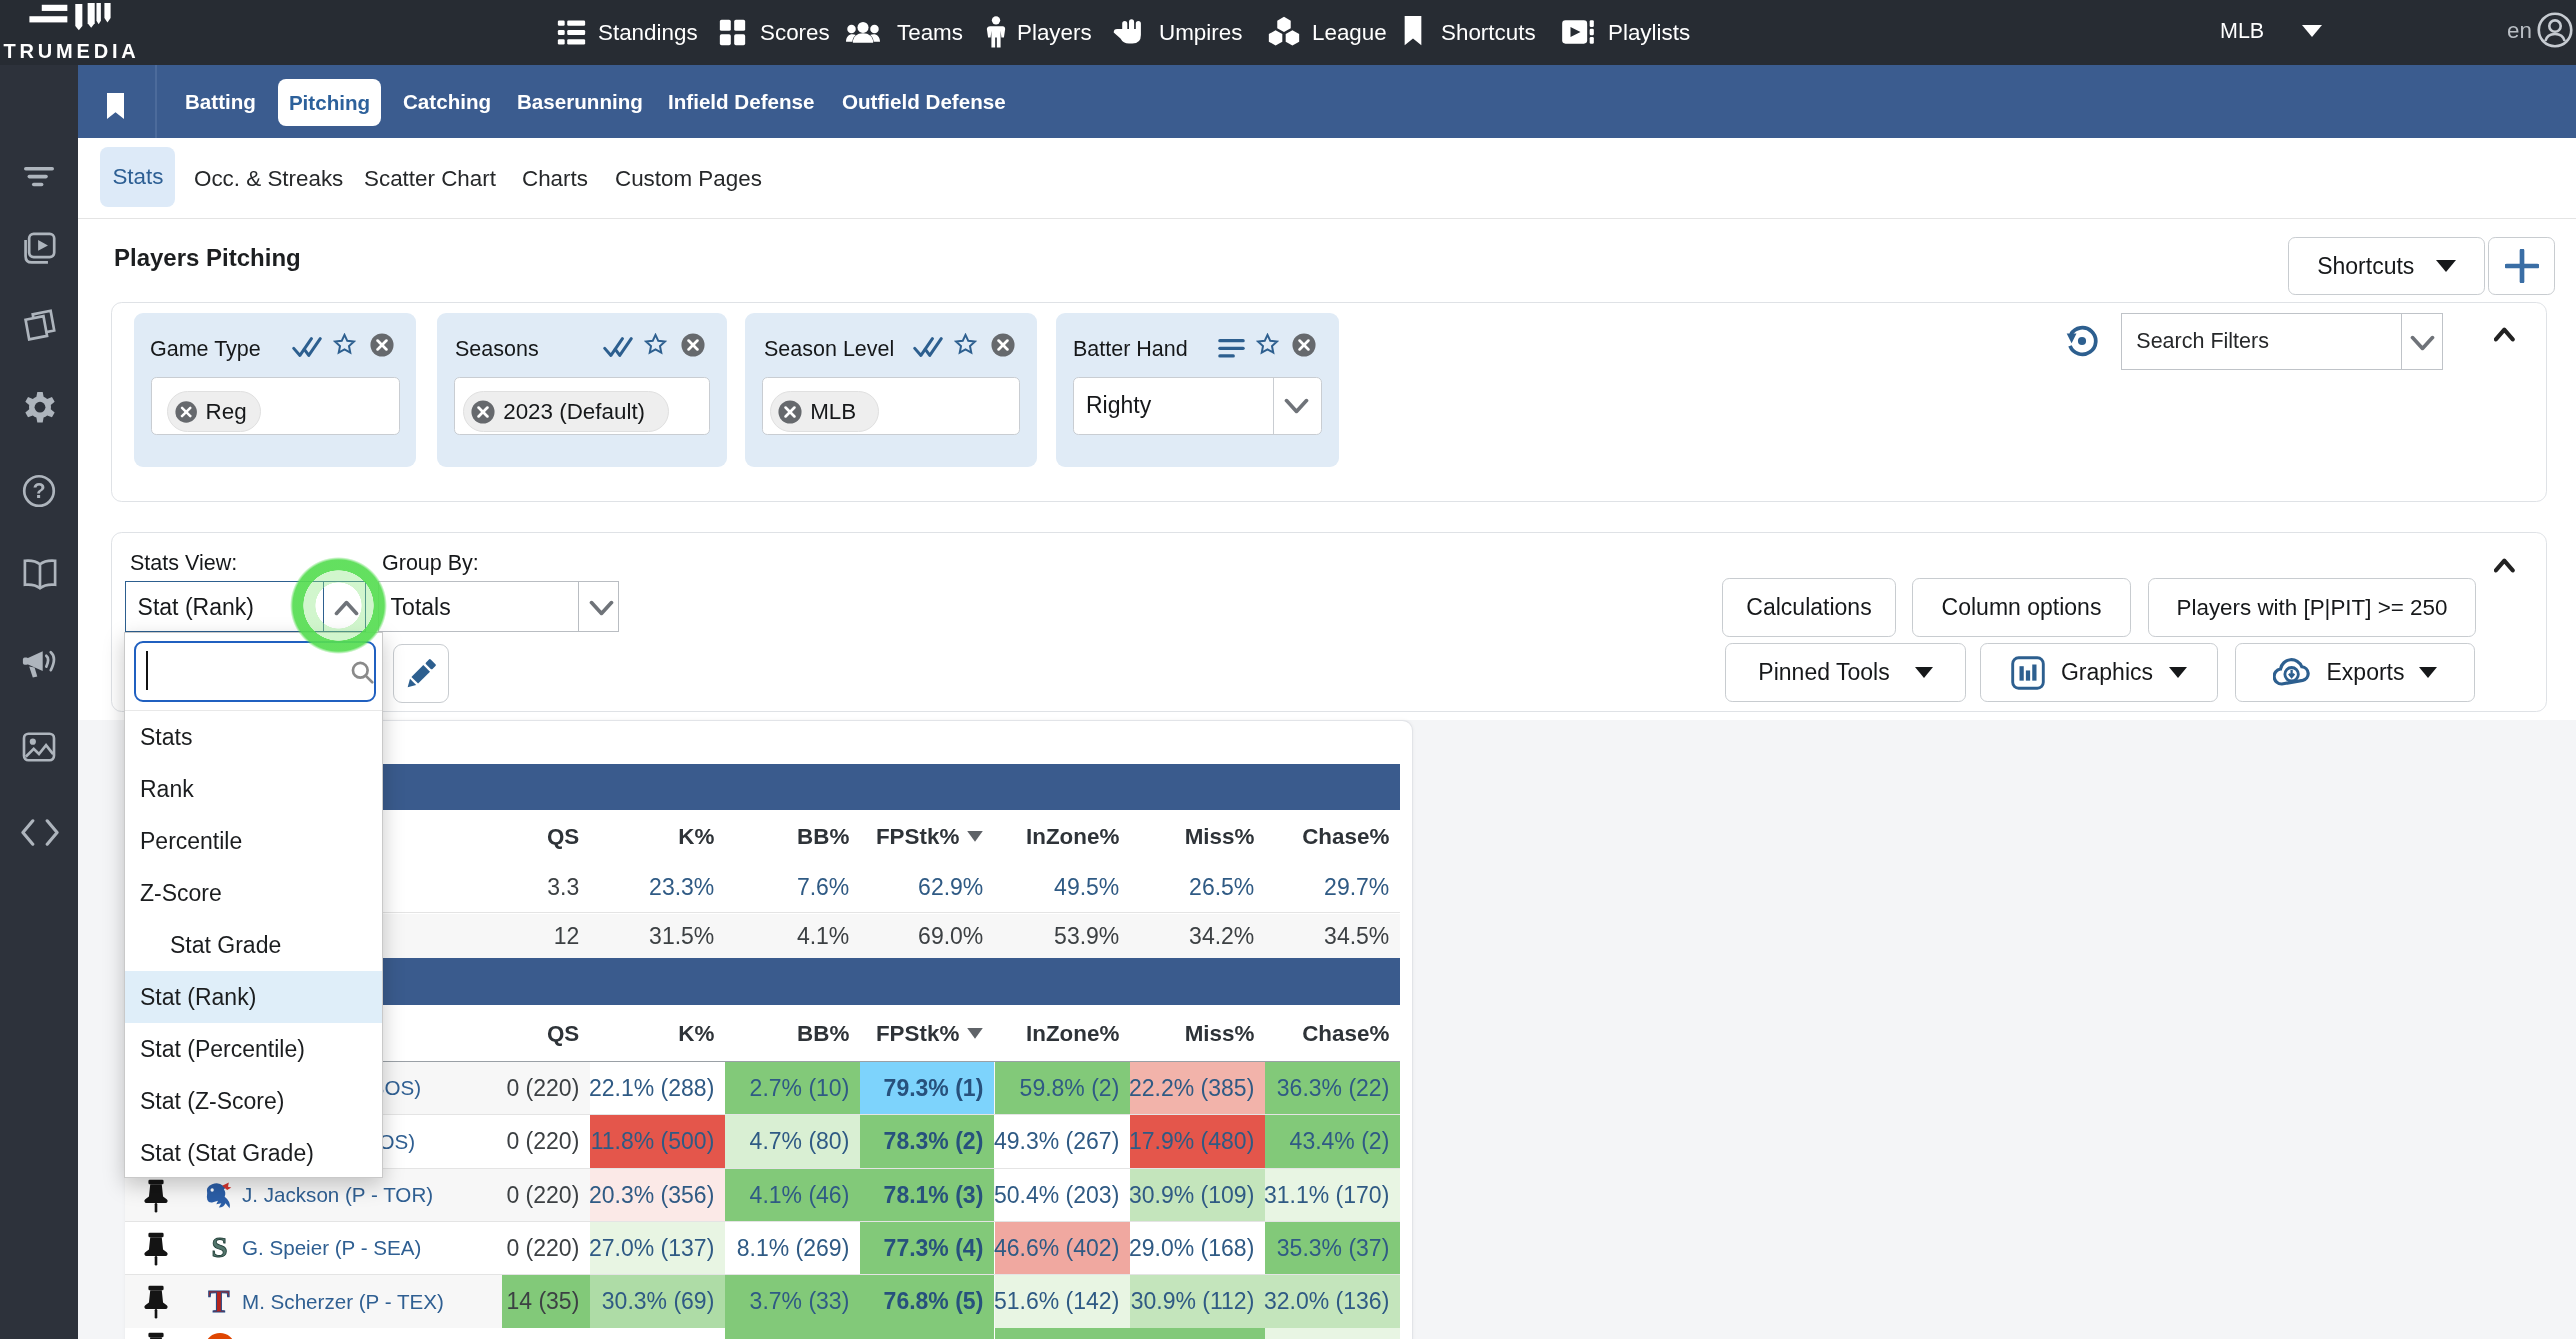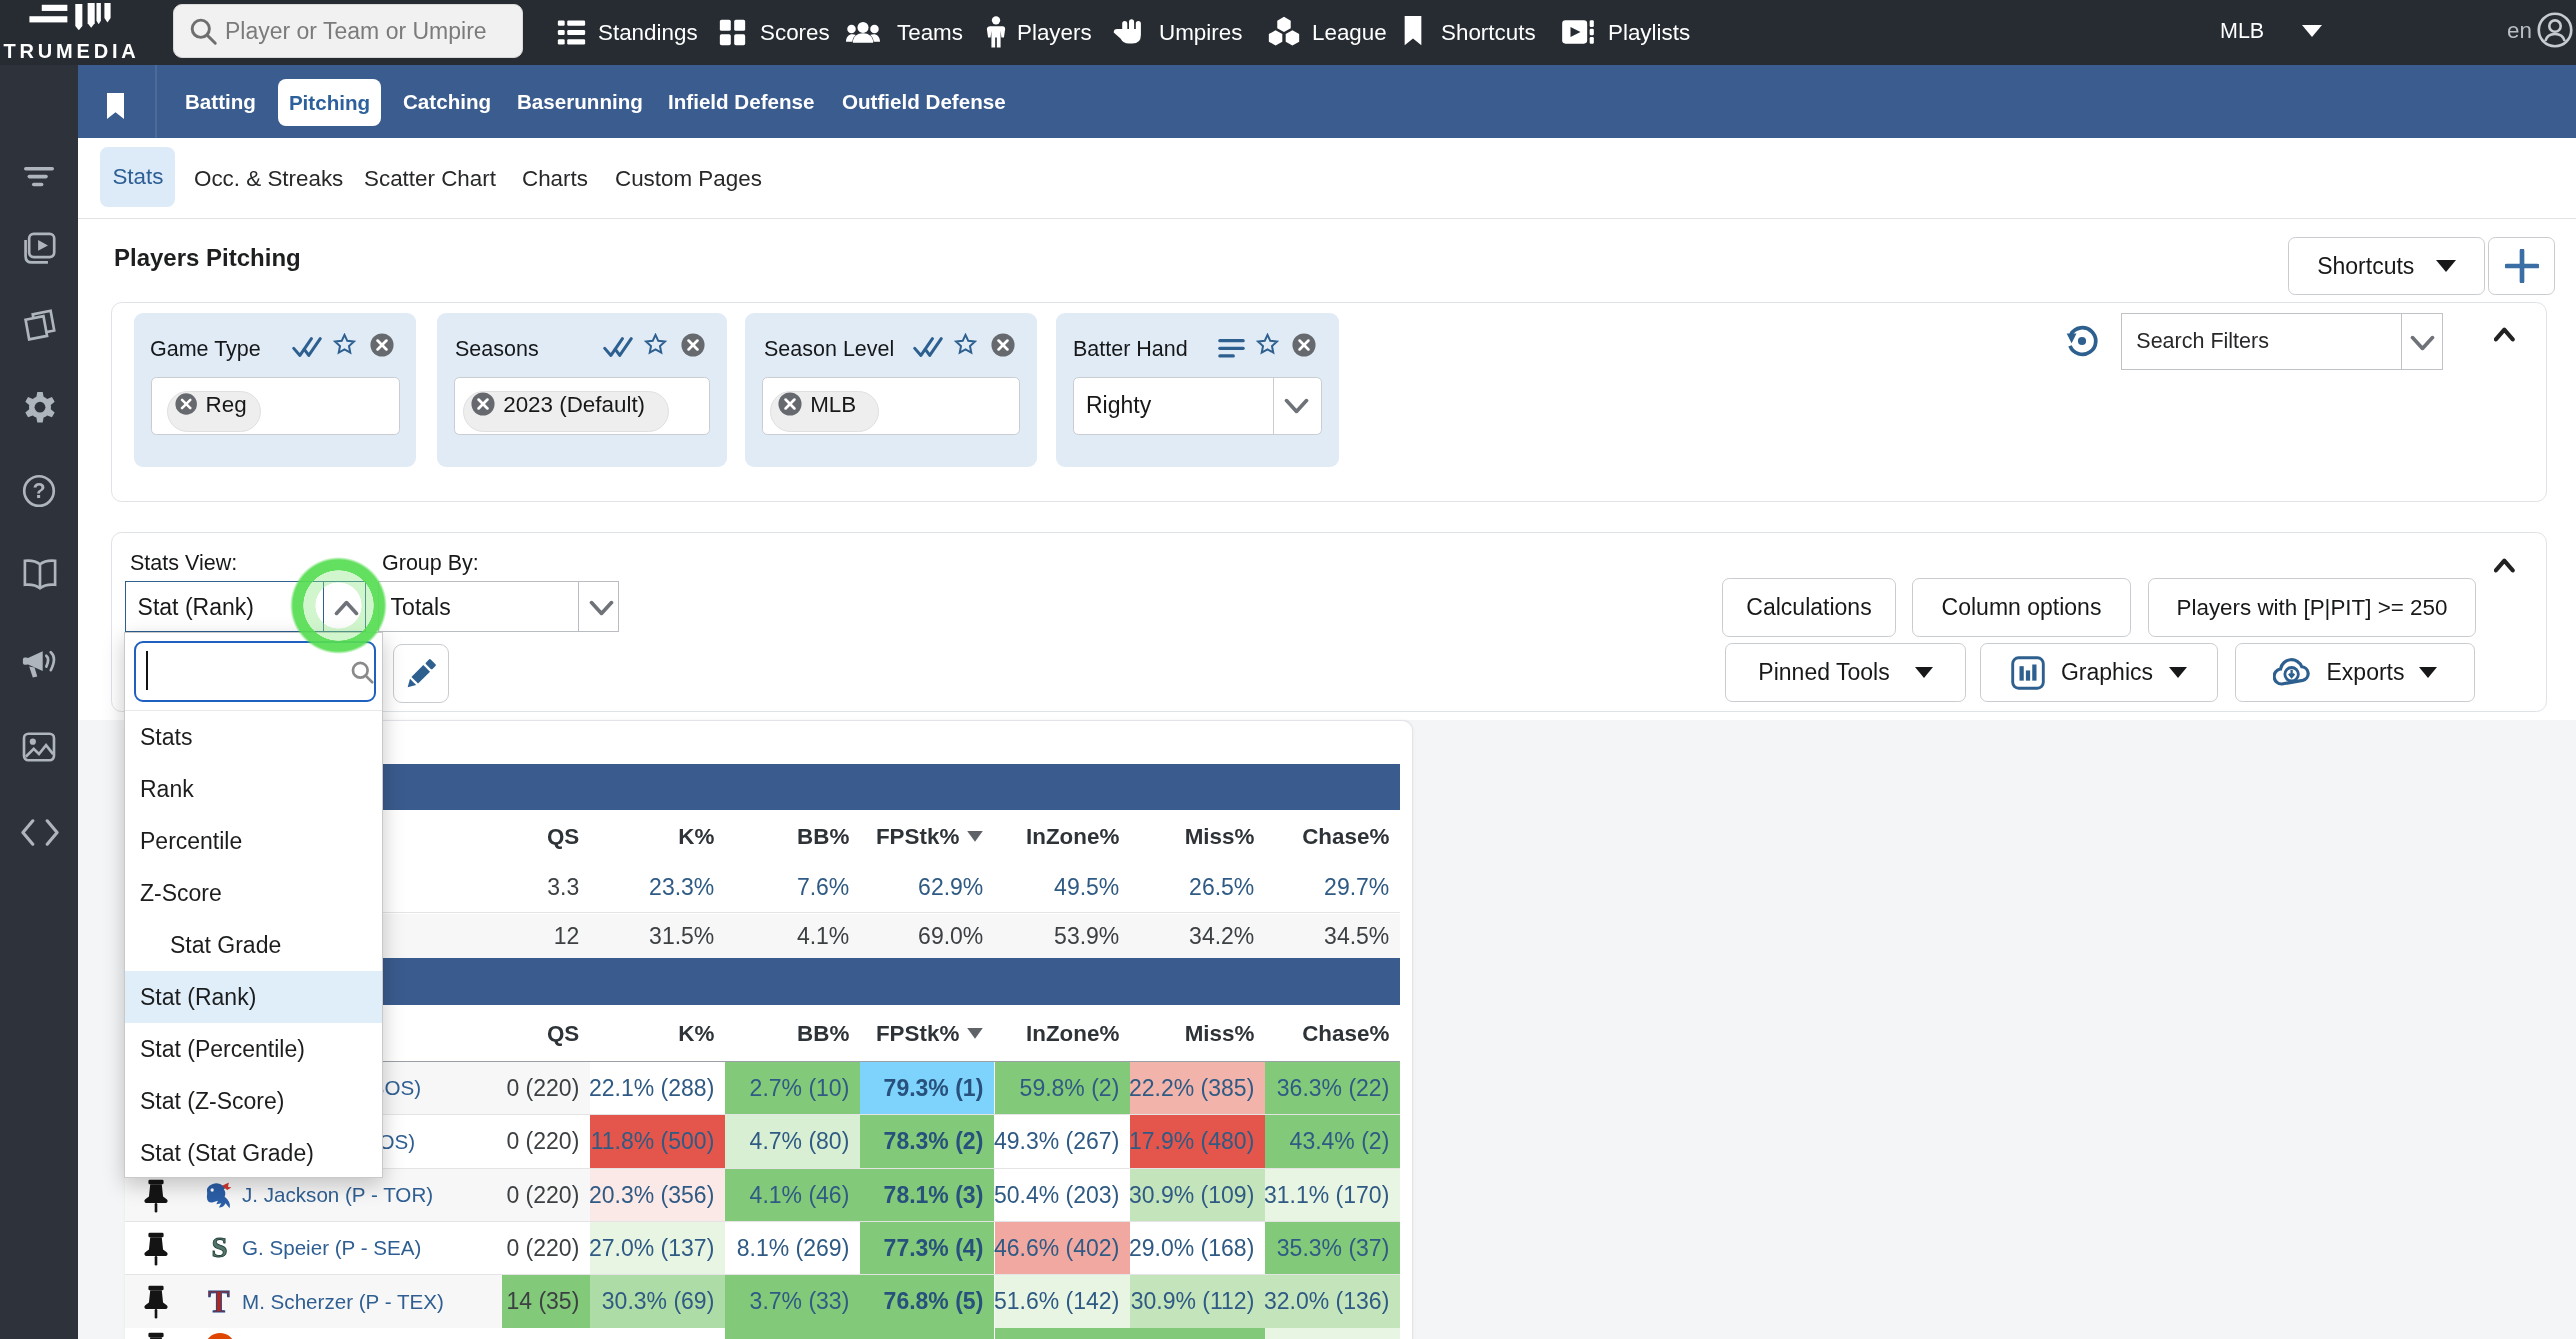--- a/index.html
+++ b/index.html
@@ -10,21 +10,21 @@
 .bluebar { position:absolute; left:78px; top:65px; width:2498px; height:73px; background:#3b5c8f; z-index:80; }
 .tabrow { position:absolute; left:78px; top:139px; width:2498px; height:80px; background:#fff; border-bottom:0.9px solid #e4e4e4; z-index:70; }
 .graybg { position:absolute; left:78px; top:720px; width:2498px; height:620px; background:#f4f5f7; z-index:1; }
 .panel { position:absolute; background:#fff; border:0.9px solid #dfe2e6; border-radius:10.7px; z-index:10; }
 .navlbl { color:#fff; font-size:22.4px; }
 .btn { position:absolute; background:#fff; border:0.9px solid #c8ccd0; border-radius:7.2px; color:#16181a; font-size:23px; display:flex; align-items:center; justify-content:center; white-space:nowrap; }
 .tri-dn { width:0; height:0; border-left:9px solid transparent; border-right:9px solid transparent; border-top:11.6px solid #16181a; }
 .card { position:absolute; top:313px; height:154px; background:#e0ebf6; border-radius:9px; }
 .cardtitle { position:absolute; top:337px; font-size:21.5px; color:#16181a; }
 .cardbox { position:absolute; top:377px; height:58px; background:#fff; border:0.9px solid #c9cdd2; border-radius:5.4px; }
-.chip { position:absolute; top:391px; height:41px; background:#eeeeee; border:0.9px solid #e0e0e0; border-radius:20.6px; display:flex; align-items:flex-start; }
+.chip { position:absolute; top:391px; height:41px; background:#eeeeee; border:0.9px solid #e0e0e0; border-radius:20.6px; display:flex; align-items:center; }
 .chip .cx { margin-left:7.2px; }
 .chip .lbl { margin-left:8px; margin-right:13.4px; font-size:22.4px; color:#16181a; }
 .trow { position:absolute; left:125px; width:1275px; }
 .cell { position:absolute; top:0; height:100%; font-size:23px; color:#2f5a84; display:flex; align-items:center; justify-content:flex-end; padding-right:10.7px; white-space:nowrap; }
 .cell.dk { color:#3c4043; }
 .cell.hdrcell { font-weight:bold; color:#2e3338; font-size:22.4px; }
 .cell.b { font-weight:bold; color:#27517c; }
 .pname { position:absolute; top:0; height:100%; display:flex; align-items:center; font-size:20.6px; color:#2f5f92; white-space:nowrap; }
 </style></head>
 <body>
@@ -34,27 +34,20 @@
     <g fill="#fff">
       <rect x="16" y="2" width="29" height="7"></rect>
       <rect x="2" y="15" width="43" height="7"></rect>
       <polygon points="54,1 62,1 62,26 58,31 54,26"></polygon>
       <polygon points="68,0 76,0 76,23 72,28 68,23"></polygon>
       <polygon points="78,0 83,0 83,20 80.5,24 78,20"></polygon>
       <polygon points="87,0 94,0 94,17 90.5,22 87,17"></polygon>
     </g>
   </svg>
   <div class="abs" style="left:3.6px;top:40px;width:148px;font-size:20px;font-weight:bold;color:#fff;letter-spacing:3.8px;">TRUMEDIA</div>
-  <div class="abs" style="left:173px;top:3.6px;width:350px;height:54px;background:#f1f1f1;border-radius:9px;border:0.9px solid #d9d9d9;">
-    <svg class="abs" style="left:15px;top:12.5px;" width="29" height="29" viewBox="0 0 32 32">
-        <circle cx="13" cy="13" r="9.5" fill="none" stroke="#6f6f6f" stroke-width="3.2"></circle>
-        <line x1="20" y1="20" x2="29" y2="29" stroke="#6f6f6f" stroke-width="3.2" stroke-linecap="round"></line>
-      </svg>
-    <div class="abs" style="left:51px;top:13.4px;font-size:23px;color:#7b7b7b;">Player or Team or Umpire</div>
-  </div>
   <svg class="abs" style="left:557px;top:18px;" width="29" height="29" viewBox="0 0 34 34">
       <g fill="#fff">
         <rect x="1" y="3" width="8" height="6" rx="1.5"></rect>
         <rect x="12" y="3" width="21" height="6" rx="1.5"></rect>
         <rect x="1" y="14" width="8" height="6" rx="1.5"></rect>
         <rect x="12" y="14" width="21" height="6" rx="1.5"></rect>
         <rect x="1" y="25" width="8" height="6" rx="1.5"></rect>
         <rect x="12" y="25" width="21" height="6" rx="1.5"></rect>
       </g>
     </svg>

